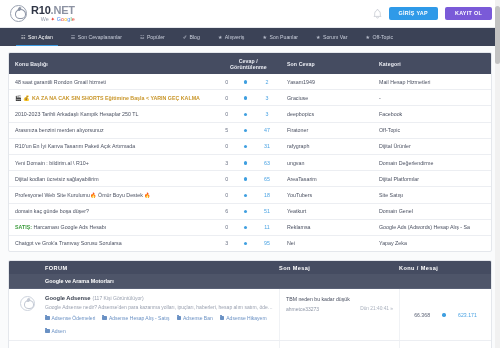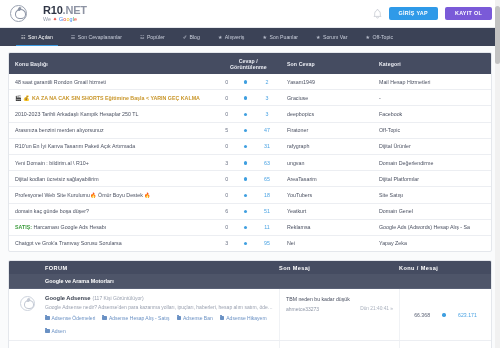--- a/index.html
+++ b/index.html
@@ -13,21 +13,21 @@
   }
   .page { position: relative; width: 500px; height: 348px; background:#fafbfc; }
 
   
   .topbar {
     height: 28px; background: #ffffff;
     display: flex; align-items: center; justify-content: space-between;
     padding: 0 8px 0 10px;
     border-bottom: 1px solid #e7e9ee;
   }
-  .brand { display: flex; align-items: center; gap: 16px; }
+  .brand { display: flex; align-items: center; gap: 4px; text-align: right; }
   .brand-mark {
     width: 17px; height: 17px; border-radius: 50%;
     border: 1.2px solid #9aa2b1; position: relative;
     background: #fff;
   }
   .brand-mark::before {
     content:""; position:absolute; left:3.5px; top:3px;
     width: 9px; height: 8px; border-radius: 50% 50% 45% 45%;
     border: 1.2px solid #8c94a5;
   }

